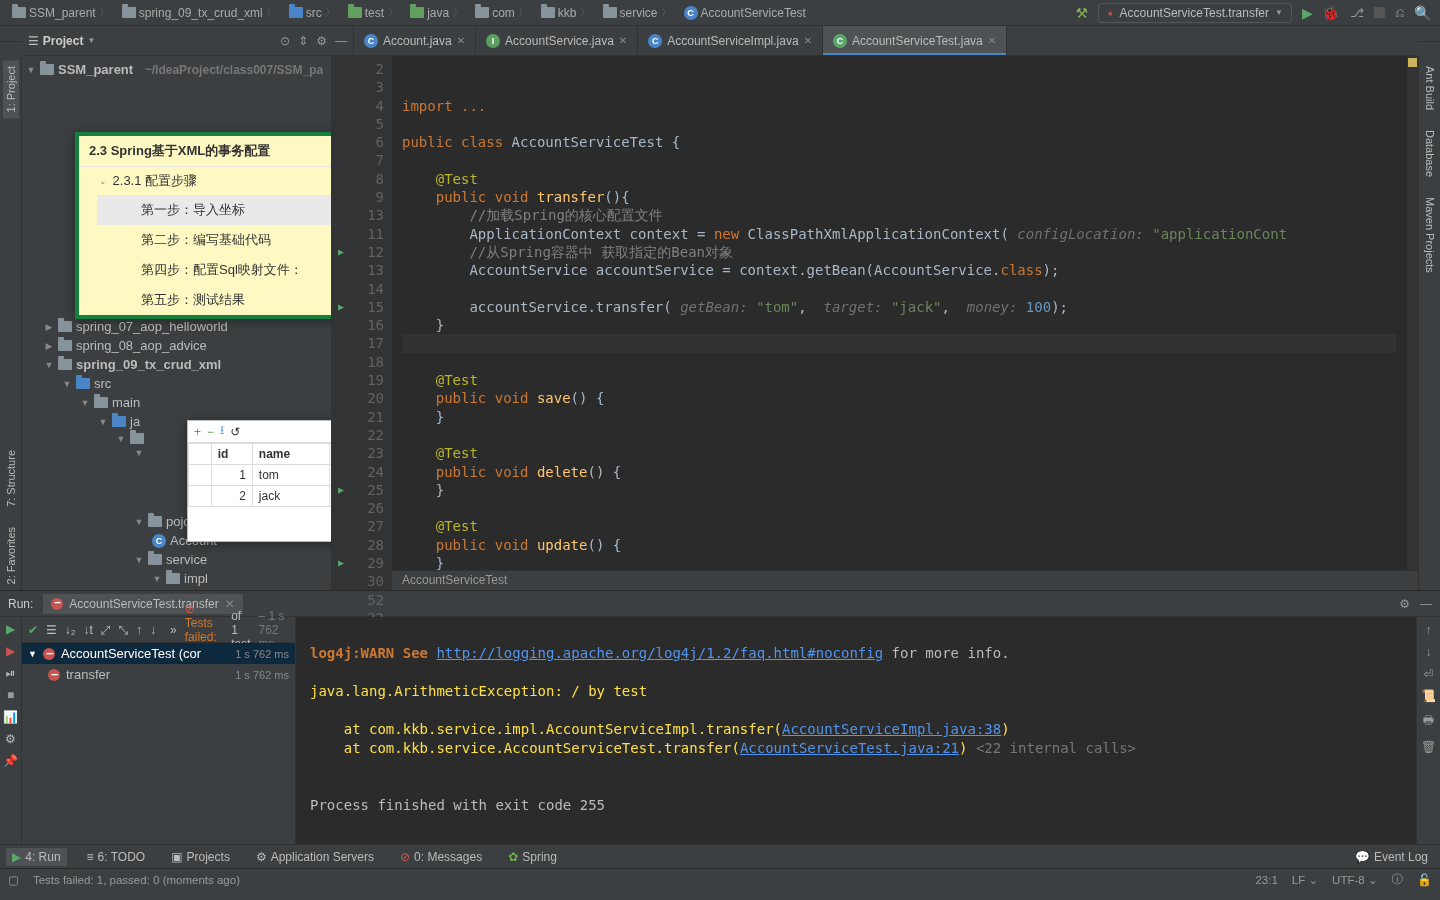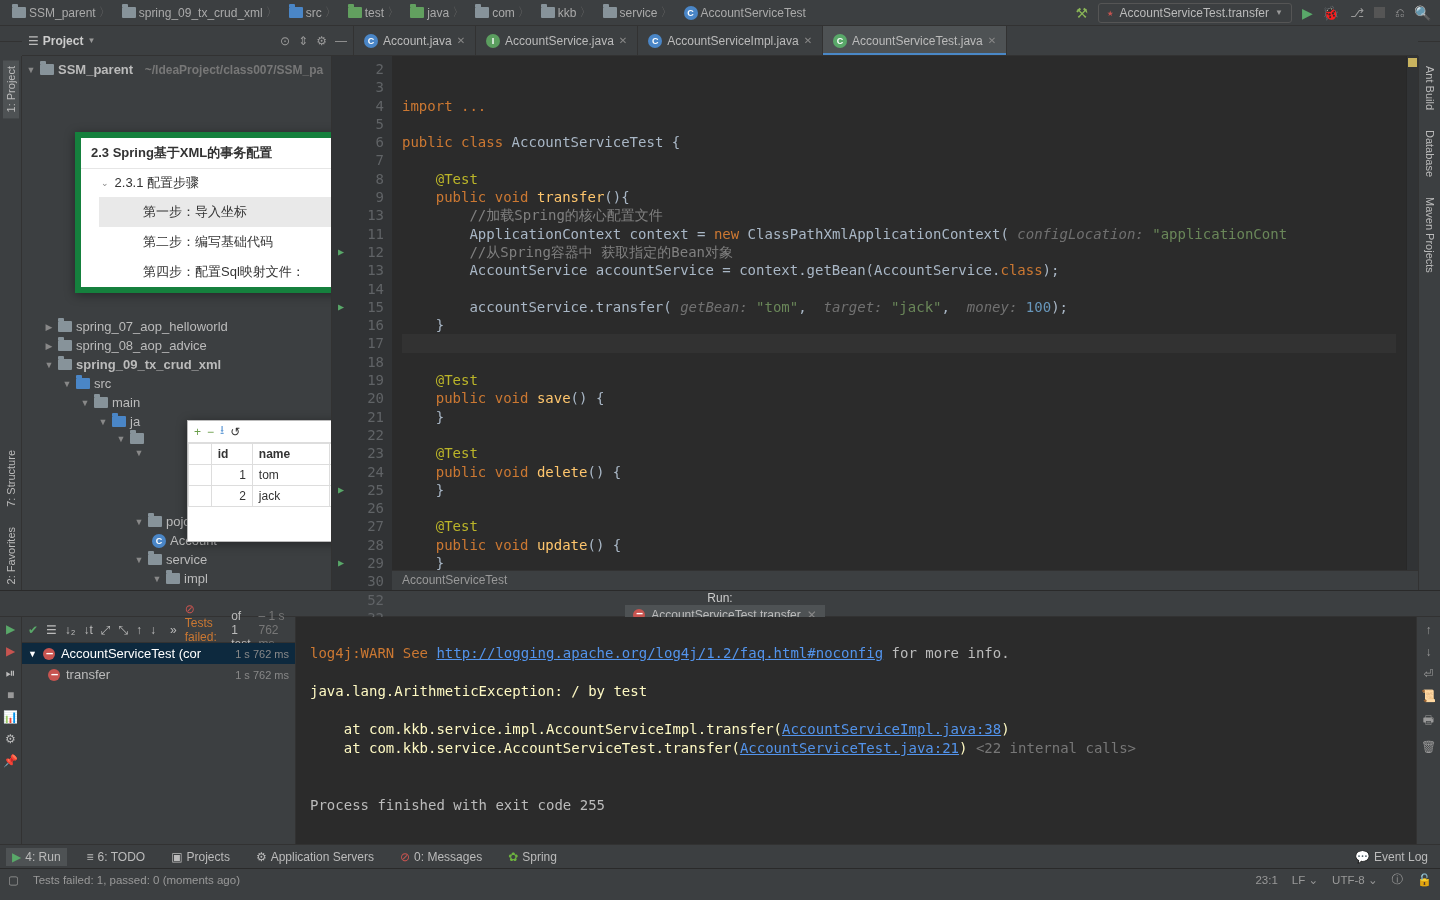--- a/index.html
+++ b/index.html
@@ -61,21 +61,21 @@
 .indent-1 { padding-left: 18px; }
 .indent-2 { padding-left: 36px; }
 .indent-3 { padding-left: 54px; }
 .indent-4 { padding-left: 72px; }
 .indent-5 { padding-left: 90px; }
 .indent-6 { padding-left: 108px; }
 .indent-7 { padding-left: 126px; }
 .iface-icon { width:14px; height:14px; border-radius:50%; background:#5b9e5f; display:inline-flex; align-items:center; justify-content:center; color:#fff; font-size:9px; font-weight:bold; }
 
 
-.outline-popup { position:absolute; top:76px; left:53px; width:286px; background:#ffffff; color:#333; border:6px solid #15803d; box-shadow:0 2px 10px rgba(0,0,0,.4); font-size:13px; z-index:10; }
+.outline-popup { position:absolute; top:76px; left:53px; width:286px; background:#fef9c3; color:#333; border:4px solid #15803d; box-shadow:0 2px 10px rgba(0,0,0,.4); font-size:13px; z-index:10; }
 .outline-popup .hrow { padding:6px 10px; font-weight:bold; border-bottom:1px solid #e6e6e6; }
 .outline-popup .subrow { padding:5px 10px 5px 20px; display:flex; align-items:center; gap:6px; }
 .outline-popup .step { padding:6px 10px 6px 44px;margin-left:18px; }
 .outline-popup .step.sel { background:#e9e9e9; }
 
 
 .db-popup { position:absolute; top:364px; left:165px; width:234px; background:#fff; color:#333; border:1px solid #bbb; box-shadow:0 2px 10px rgba(0,0,0,.4); font-size:12px; z-index:11; }
 .db-popup .tbar { height:22px; border-bottom:1px solid #ddd; display:flex; align-items:center; gap:6px; padding:0 6px; }
 .db-popup .tbar .ico { color:#6a9e4b; }
 .db-popup table { width:100%; border-collapse:collapse; }
@@ -97,40 +97,40 @@
 .param { color:#707070; font-style:italic; }
 .cl { color:#a9b7c6; }
 .method { color:#ffc66d; }
 .cursor-line { background:#323232; display:block; }
 .breadcrumb-bottom { position:absolute; bottom:0; left:60px; right:0; height:20px; background:#3c3f41; color:#999; font-size:12px; padding:2px 10px; border-top:1px solid #323232; }
 .editor-markbar { width:12px; background:#313335; border-left:1px solid #282828; position:relative; }
 .editor-markbar .topmark { position:absolute; top:2px; right:1px; width:9px; height:9px; background:#c9b35f; }
 
 
 .run-panel { height:254px; border-top:1px solid #2a2a2a; display:flex; flex-direction:column; }
-.run-header { height:26px; display:flex; align-items:center; background:#3c3f41; border-bottom:1px solid #323232; padding:0 8px;flex-direction:column; }
+.run-header { height:26px; display:flex; align-items:center; background:#3c3f41; border-bottom:1px solid #323232; padding:0 8px; }
 .run-header .label { color:#ccc; }
 .run-header .tabx { background:#4e5254; padding:3px 8px; margin-left:10px; display:flex; gap:6px; align-items:center; }
 .run-header .right { margin-left:auto; display:flex; gap:10px; color:#999; }
 .run-body { flex:1; display:flex; }
 .run-leftstrip { width:22px; background:#3c3f41; border-right:1px solid #323232; display:flex; flex-direction:column; align-items:center; gap:6px; padding-top:4px; }
 .run-leftstrip .btn { width:16px; height:16px; display:flex; align-items:center; justify-content:center; }
 .run-tests-col { width:274px; border-right:1px solid #323232; background:#3c3f41; display:flex; flex-direction:column; }
 .run-toolbar { height:26px; display:flex; align-items:center; gap:8px; padding:0 6px; border-bottom:1px solid #323232; }
 .test-status { color:#cc7832; }
 .test-time { color:#777; }
 .test-tree { flex:1; font-size:13px; }
 .test-row { display:flex; align-items:center; padding:3px 6px; gap:6px; }
 .test-row.sel { background:#0d293e; color:#fff; }
 .fail-ico { width:12px; height:12px; border-radius:50%; background:#c75450; display:inline-block; position:relative; }
 .fail-ico::after { content:'–'; color:#fff; position:absolute; left:3px; top:-3px; font-weight:bold; }
 .run-console { flex:1; background:#2b2b2b; font-family:Consolas, monospace; font-size:14px; line-height:19px; padding:8px 14px; color:#bbb; position:relative; }
-.run-console .warn { color:#cc7832; }
+.run-console .warn { color:#cc7832;font-weight:bold; }
 .run-console .link { color:#5394ec; text-decoration:underline; }
-.run-console .err { color:#fef9c3; }
+.run-console .err { color:#fde047; }
 .run-console .dim { color:#777; }
 .run-rightstrip { width:24px; background:#3c3f41; border-left:1px solid #323232; display:flex; flex-direction:column; align-items:center; gap:8px; padding-top:6px; color:#999; }
 
 
 .bottom-tabs { height:24px; background:#3c3f41; border-top:1px solid #323232; display:flex; align-items:center; padding:0 6px; gap:14px; font-size:12px; }
 .bottom-tabs .btab { display:flex; align-items:center; gap:4px; color:#bbb; padding:2px 6px; }
 .bottom-tabs .btab.active { background:#4e5254; }
 .bottom-tabs .right { margin-left:auto; }
 
 
@@ -321,20 +321,21 @@
 
     <div class="outline-popup">
       <div class="hrow">2.3 Spring基于XML的事务配置</div>
       <div class="subrow">
           <span style="font-size:9px;color:#888">⌄</span>
           <span>2.3.1 配置步骤</span>
         </div>
       <div class="step sel">第一步：导入坐标</div>
       <div class="step">第二步：编写基础代码</div>
       <div class="step">第四步：配置Sql映射文件：</div>
+      <div class="step">第五步：测试结果</div>
     </div>
 
     <div class="db-popup">
       <div class="tbar">
         <span class="ico">+</span>
         <span class="ico">−</span>
         <span style="color:#6aa0d8">⭳</span>
         <span>↺</span>
 
       </div>

